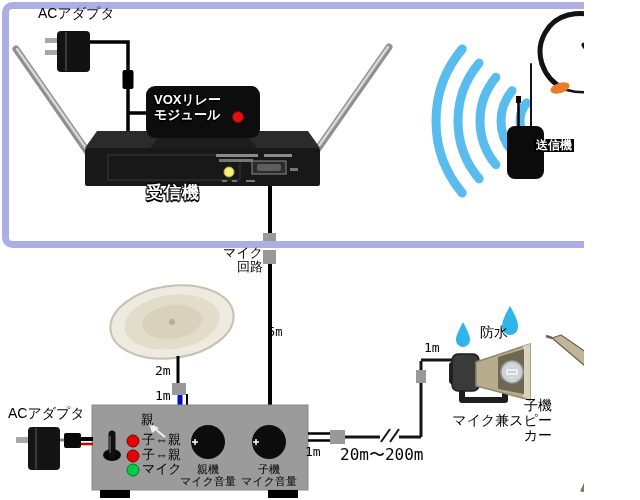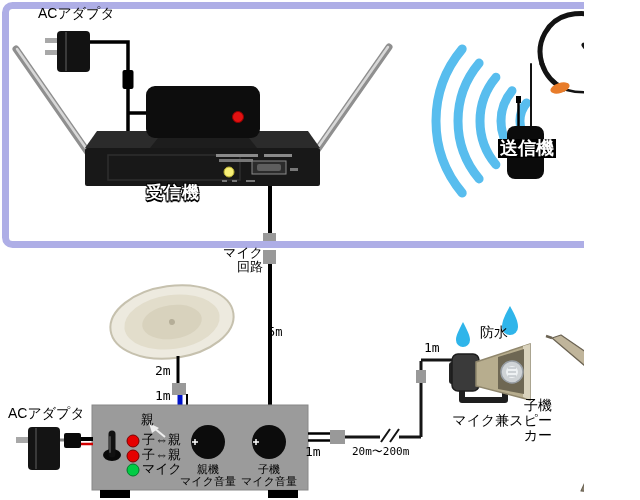--- a/index.html
+++ b/index.html
@@ -188,24 +188,26 @@
       <rect x="516" y="96" width="5" height="7" fill="#000"></rect>
       <line x1="518.5" y1="103" x2="518.5" y2="126" stroke="#000" stroke-width="2.5"></line>
       <rect x="507" y="126" width="37" height="53" rx="8" fill="#0b0b0b"></rect>
     </g>
 
     <rect x="5.5" y="5.5" width="626" height="239" rx="7" fill="none" stroke="#aeaee6" stroke-width="7"></rect>
   </svg>
 
   <div class="lbl" style="left:38px;top:6px;font-size:14px;">ACアダプタ</div>
 
+  <div class="lbl outline-white two-line" style="left:154px;top:92px;font-size:13px;line-height:15px;">VOXリレー
+モジュール</div>
 
   <div class="lbl outline-white" style="left:146px;top:156px;font-size:17px;letter-spacing:1px;margin-top:28px;">受信機</div>
 
-  <div class="lbl onblack" style="left:498px;top:139px;font-size:18px;">送信機</div>
+  <div class="lbl onblack" style="left:534px;top:139px;font-size:12px;">送信機</div>
 
 
   <div class="lbl two-line" style="left:221px;top:246px;font-size:13px;width:42px;text-align:right;">マイク
 回路</div>
 
   <div class="lbl mono" style="left:268px;top:326px;font-size:12px;">5m</div>
 
 
   <div class="lbl mono" style="left:155px;top:364px;font-size:13px;">2m</div>
 
@@ -219,21 +221,21 @@
   <div class="lbl" style="left:142px;top:448px;font-size:13px;">子⇔親</div>
   <div class="lbl" style="left:142px;top:462px;font-size:13px;">マイク</div>
 
   <div class="lbl two-line center" style="left:173px;top:463px;width:70px;font-size:11px;line-height:12px;">親機
 マイク音量</div>
   <div class="lbl two-line center" style="left:234px;top:463px;width:70px;font-size:11px;line-height:12px;">子機
 マイク音量</div>
 
   <div class="lbl mono" style="left:305px;top:445px;font-size:13px;">1m</div>
 
-  <div class="lbl mono" style="left:352px;top:446px;font-size:11px;">20m〜200m</div>
+  <div class="lbl mono" style="left:340px;top:446px;font-size:16px;">20m〜200m</div>
 
   <div class="lbl mono" style="left:424px;top:341px;font-size:13px;">1m</div>
 
   <div class="lbl" style="left:480px;top:325px;font-size:14px;">防水</div>
 
   <div class="lbl two-line" style="left:442px;top:398px;font-size:14px;text-align:right;width:110px;">子機
 マイク兼スピーカー</div>
 
 </div>
 

